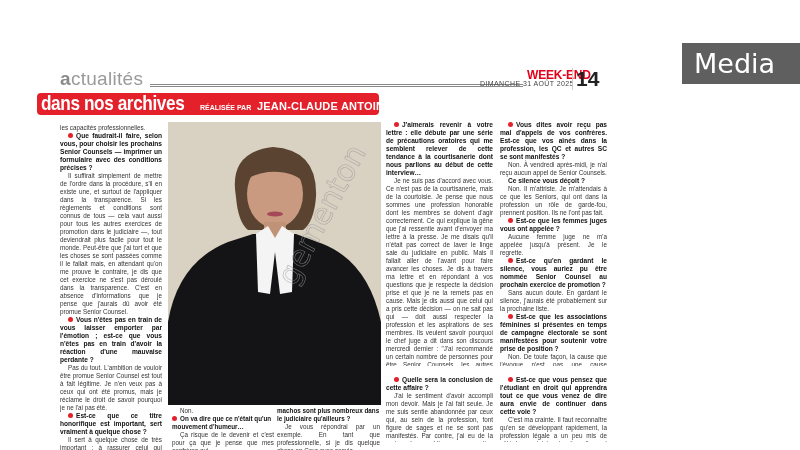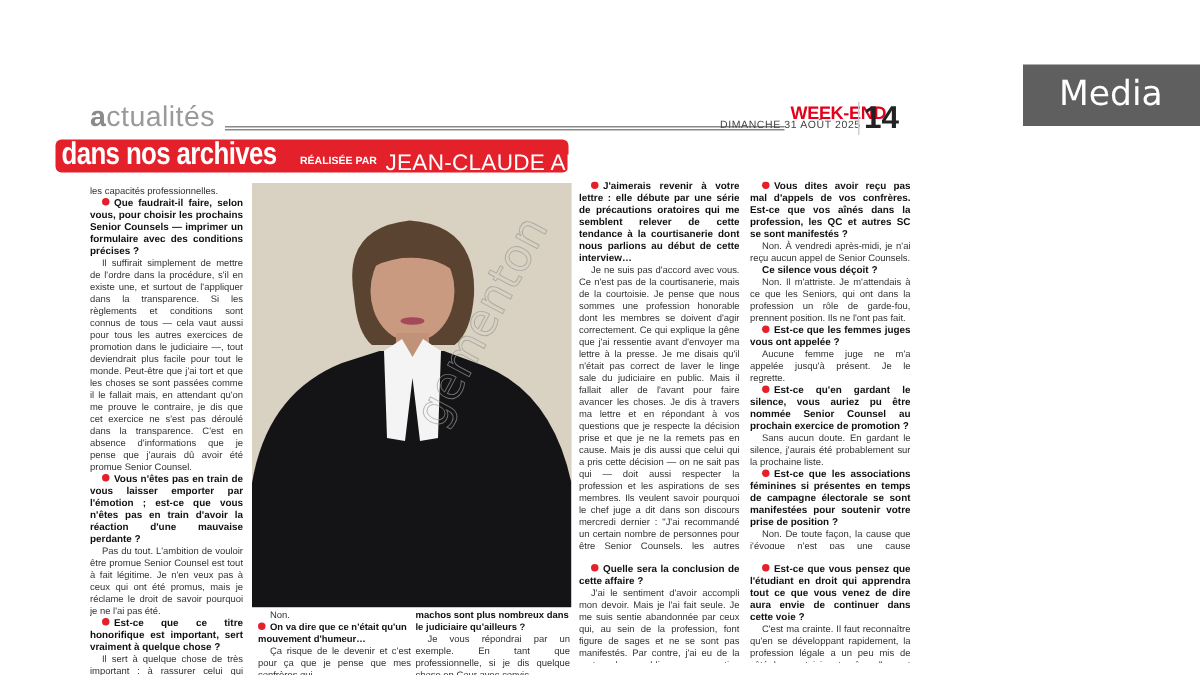--- a/index.html
+++ b/index.html
@@ -1,29 +1,29 @@
 <!DOCTYPE html>
 <html><head>
 <meta charset="utf-8">
 <style>
   html,body{margin:0;padding:0;}
   body{width:800px;height:450px;background:#ffffff;position:relative;overflow:hidden;font-family:"Liberation Sans",sans-serif;color:#222;}
-  .media-tag{position:absolute;left:682px;top:43px;width:118px;height:41px;background:#5f5f5f;color:#fff;font-family:"DejaVu Sans",sans-serif;font-size:23px;line-height:41px;padding-left:24px;box-sizing:border-box;}
+  .media-tag{position:absolute;left:682px;top:43px;width:118px;height:41px;background:#5f5f5f;color:#fff;font-family:"DejaVu Sans",sans-serif;font-size:27px;line-height:41px;padding-left:12px;box-sizing:border-box;}
   .page{position:absolute;left:0;top:0;width:680px;height:382px;margin-top:24px;}
   .section-title{position:absolute;left:60px;top:44px;font-size:19px;color:#9a9a9a;letter-spacing:0.3px;}
   .section-title b{color:#8a8a8a;font-weight:bold;}
   .rule{position:absolute;left:150px;top:60px;width:373px;height:0;border-top:1px solid #888;border-bottom:1px solid #888;padding-top:1px;}
   .weekend{position:absolute;left:527px;top:44px;font-size:12px;font-weight:bold;color:#e3001b;letter-spacing:-0.2px;}
   .date{position:absolute;left:480px;top:56px;font-size:7px;color:#444;letter-spacing:0.4px;}
   .page-num-sep{position:absolute;left:572px;top:44px;width:1px;height:22px;background:#ccc;}
   .page-num{position:absolute;left:576px;top:43px;font-size:21px;font-weight:bold;color:#222;}
   .banner{position:absolute;left:37px;top:69px;width:342px;height:22px;background:#e4202a;border-radius:4px;}
   .banner-title{position:absolute;left:41px;top:67px;font-size:21px;font-weight:bold;color:#fff;font-family:"Liberation Sans",sans-serif;transform:scaleX(0.82);transform-origin:left top;letter-spacing:-0.5px;}
   .banner-by{position:absolute;left:200px;top:80px;font-size:7px;font-weight:bold;color:#fff;}
-  .banner-author{position:absolute;left:257px;top:76px;font-size:15px;font-weight:normal;color:#fff;letter-spacing:0.2px;}
+  .banner-author{position:absolute;left:257px;top:76px;font-size:11px;font-weight:bold;color:#fff;letter-spacing:0.2px;}
   .col{position:absolute;font-size:6.3px;line-height:8px;text-align:justify;color:#333;}
   .col p{margin:0;text-indent:8px;}
   .col p.q{font-weight:bold;color:#111;font-size:6.6px;}
   .col p.noindent{text-indent:0;}
   .dot{display:inline-block;width:5px;height:5px;border-radius:50%;background:#e4202a;margin-right:3px;vertical-align:0px;}
   .photo{position:absolute;left:168px;top:98px;width:213px;height:283px;background:#d8d0c0;overflow:hidden;}
   .watermark{position:absolute;left:270px;top:250px;font-size:30px;color:transparent;-webkit-text-stroke:0.6px #999;transform:rotate(-62deg);transform-origin:left top;opacity:0.7;white-space:nowrap;font-family:"DejaVu Sans",sans-serif;}
   .cap{position:absolute;font-size:6.3px;line-height:8px;color:#333;}
 </style>
 </head>

